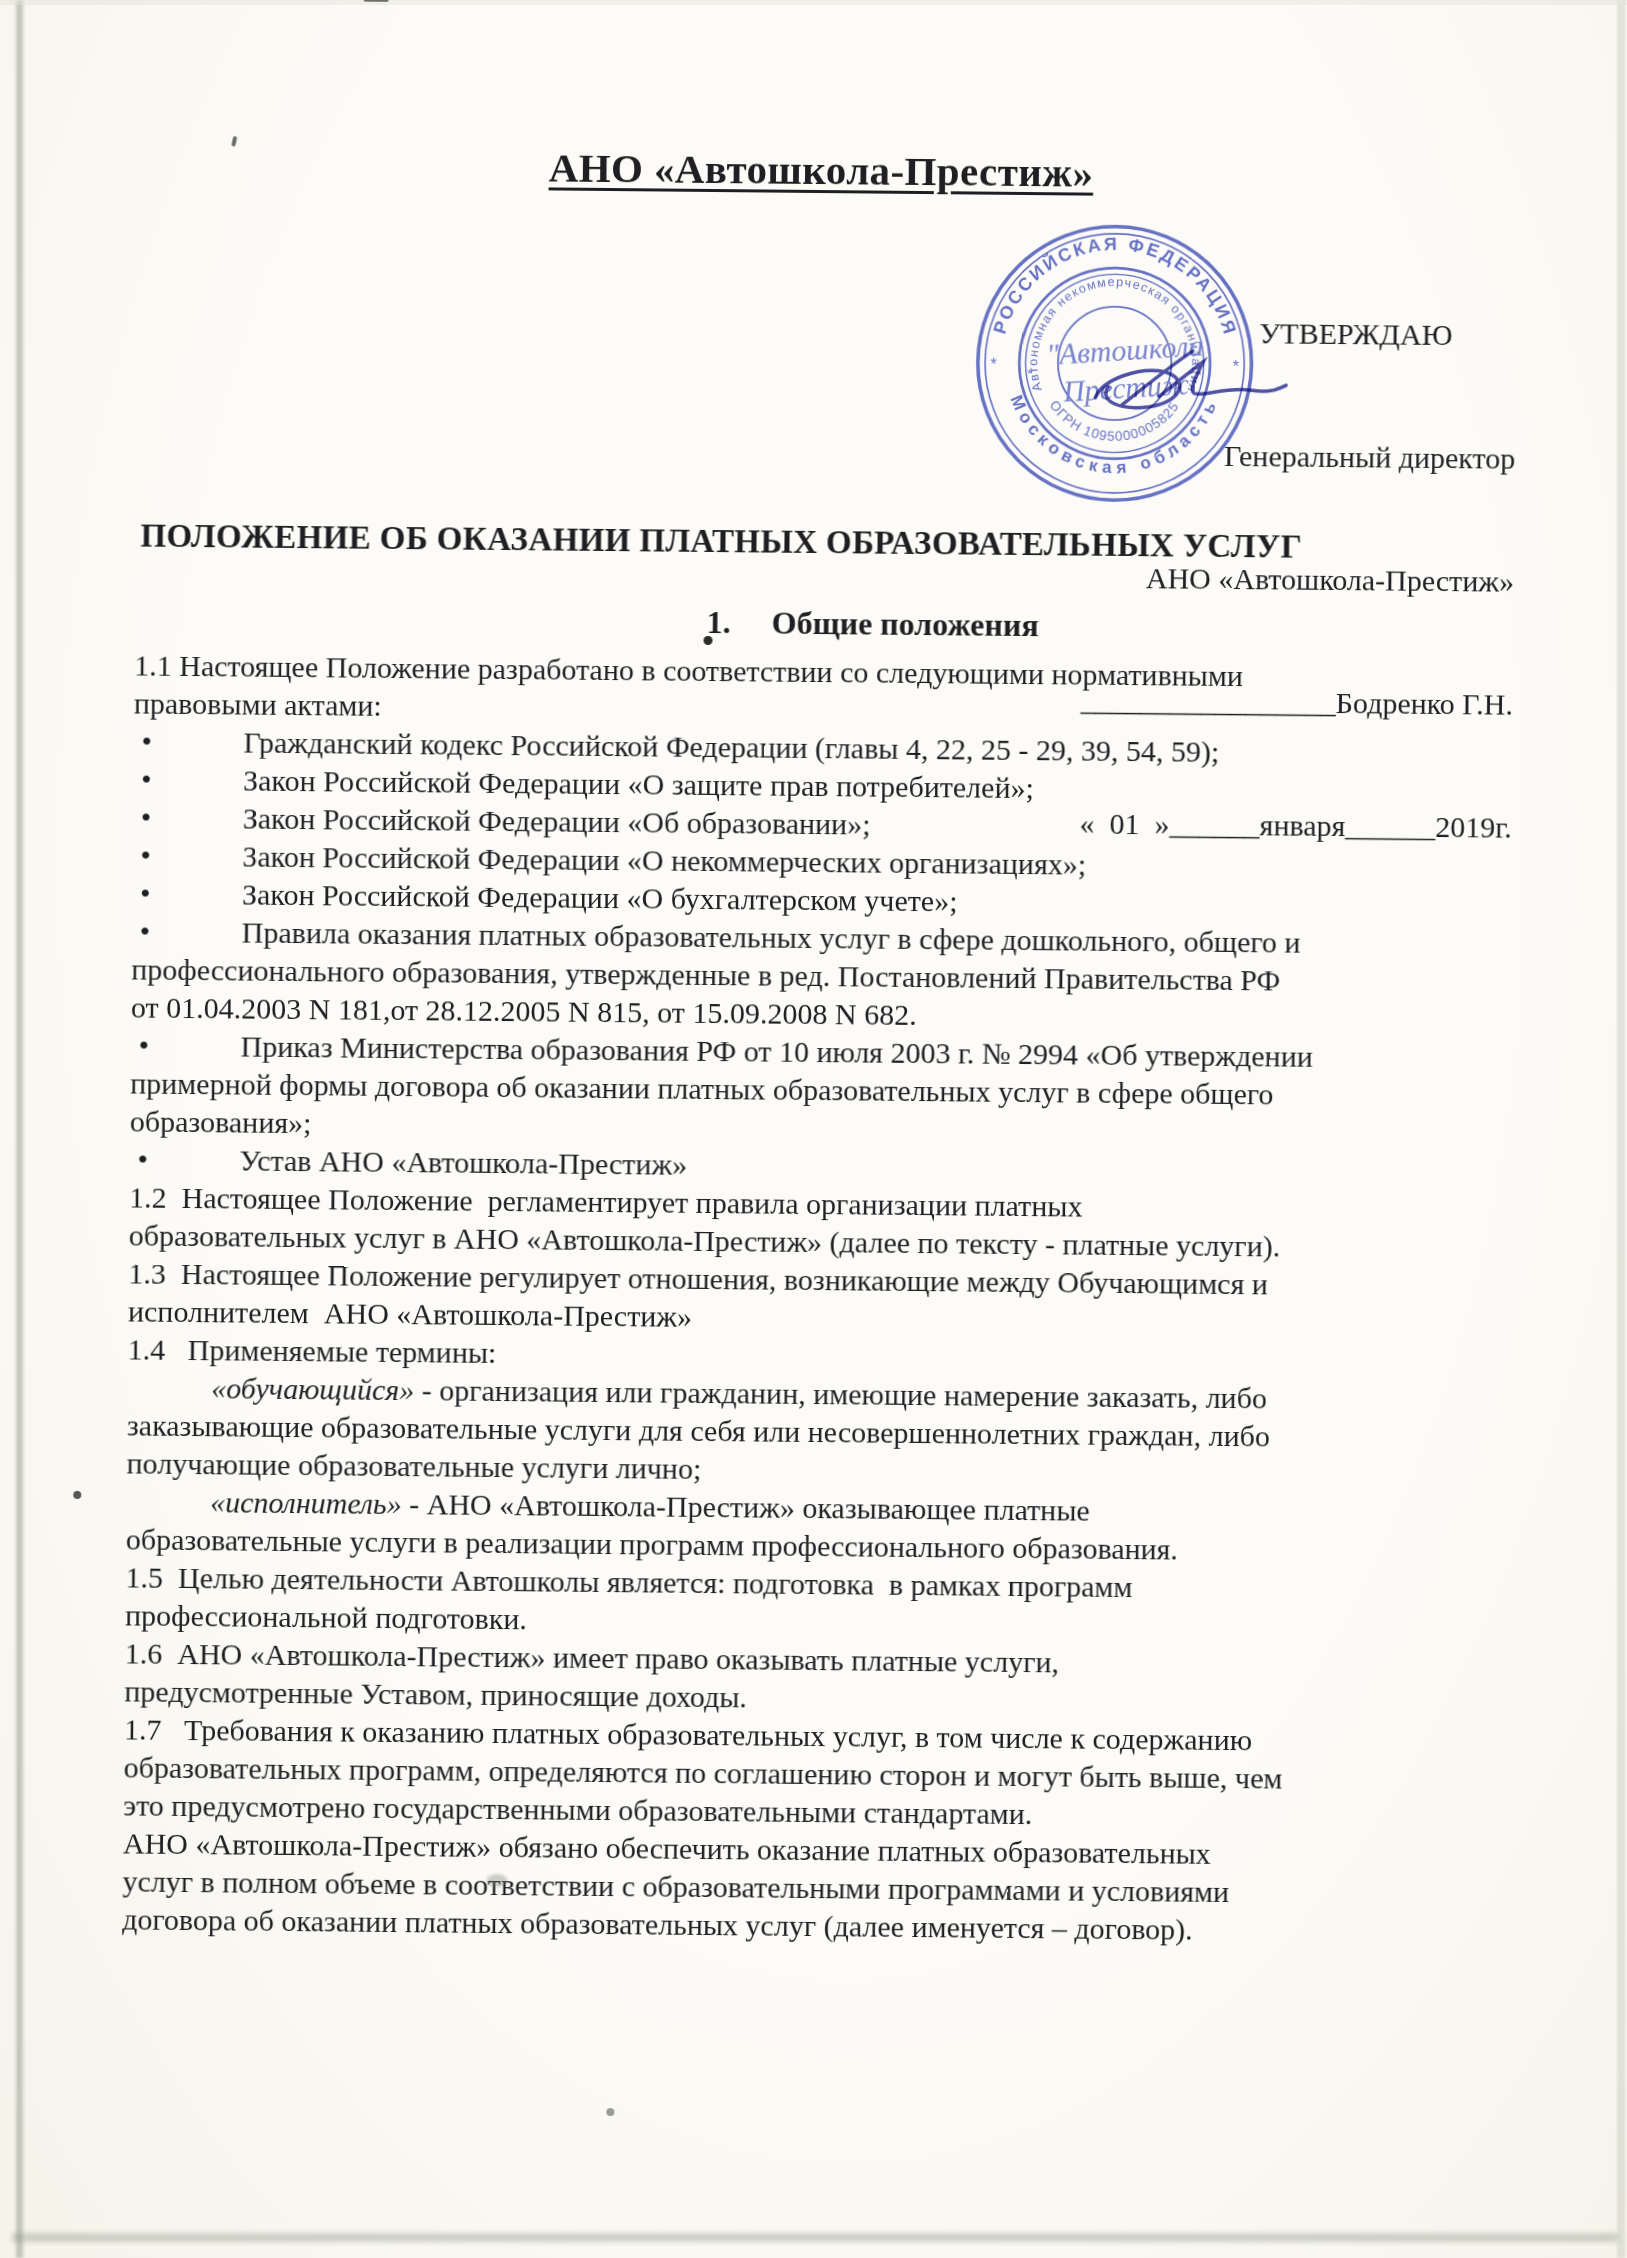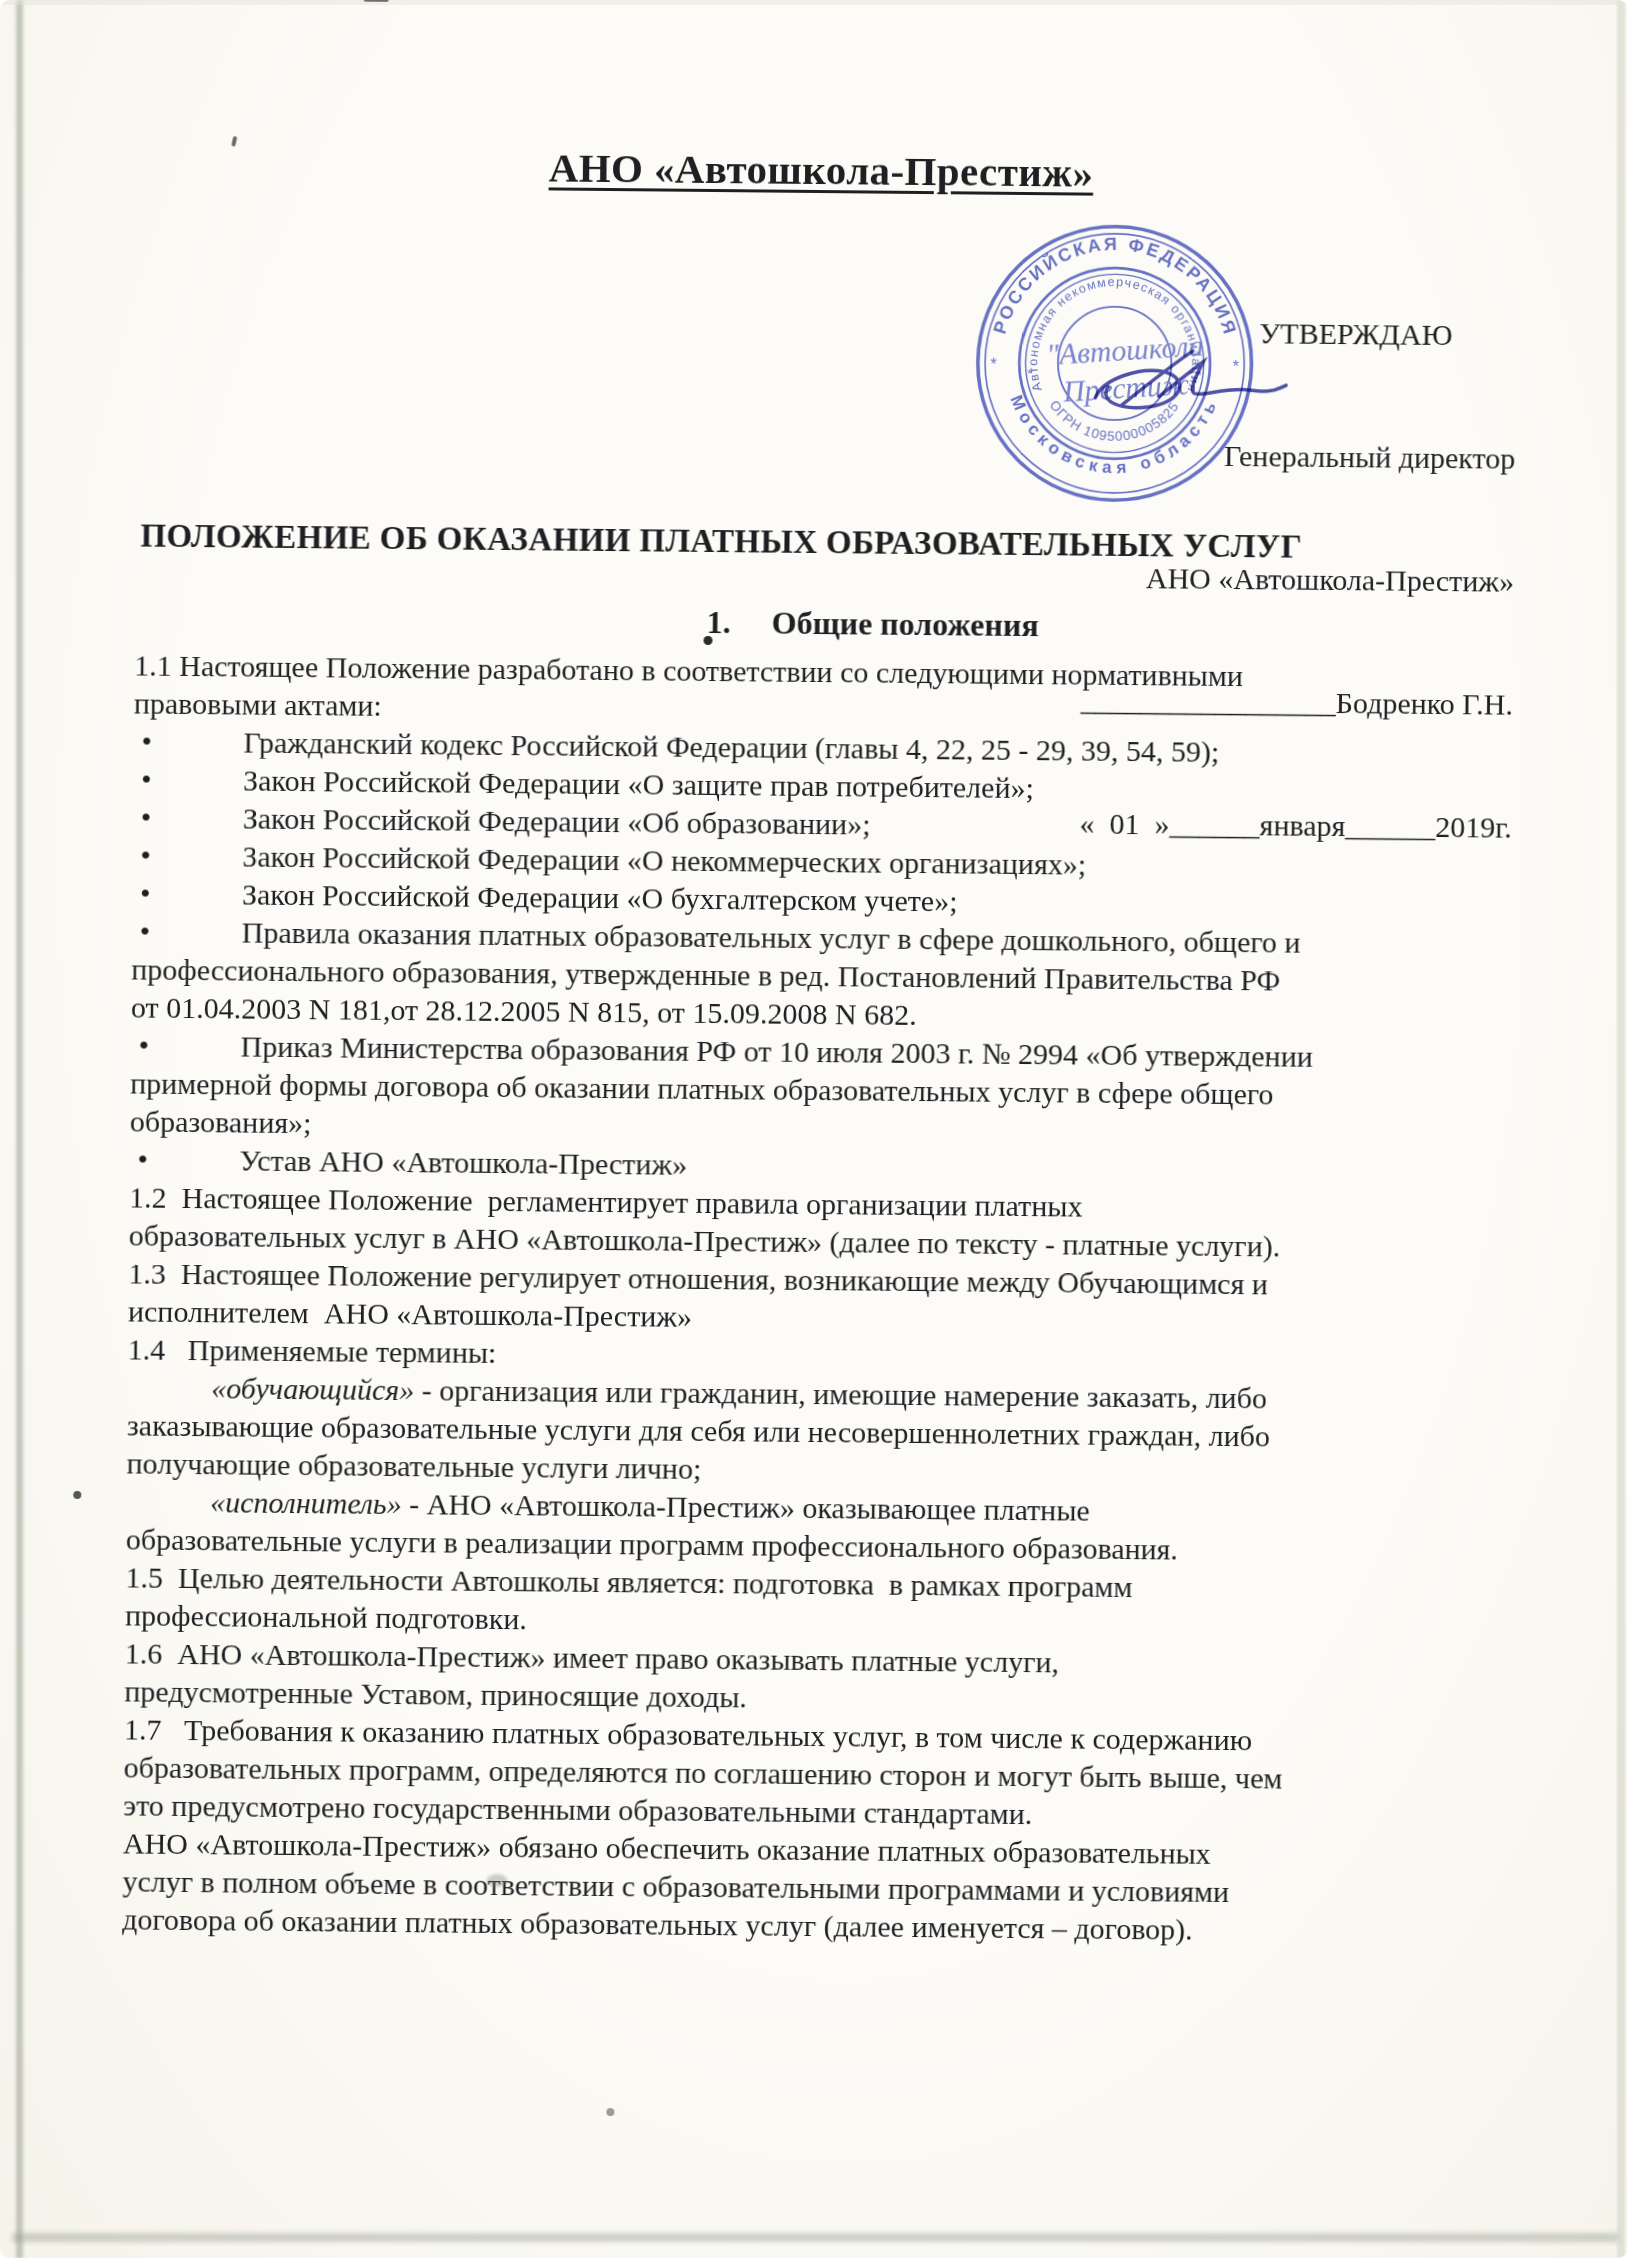--- a/index.html
+++ b/index.html
@@ -7,21 +7,20 @@
     width:1628px;height:2258px;
     background:#ffffff;
     font-family:"Liberation Serif", serif;
     color:#1f1f23;
     overflow:hidden;
   }
   .page{
     position:relative;width:1628px;height:2258px;
     background:radial-gradient(ellipse at 52% 38%, #fcfbf7 55%, #f5f3ea 100%);
     overflow:hidden;
-    border-radius:10px;
   }
   
   .edge-left{position:absolute;left:14px;top:0;bottom:0;width:10.6px;
     background:linear-gradient(90deg, rgba(255,255,255,0) 0%, #99a091 45%, #c7cabb 80%, rgba(255,255,255,0) 100%);
     opacity:.65;filter:blur(0.9px);}
   .edge-bottom{position:absolute;left:12.4px;right:8.8px;bottom:16px;height:8.8px;
     background:#8f968a;opacity:.4;filter:blur(2.6px);}
   .edge-right{position:absolute;right:3.5px;top:0;bottom:0;width:8px;
     background:#cfd1c5;opacity:.55;filter:blur(0.9px);}
   .edge-top{position:absolute;left:0;right:0;top:0;height:5.3px;background:#e4e4da;opacity:.5;}

